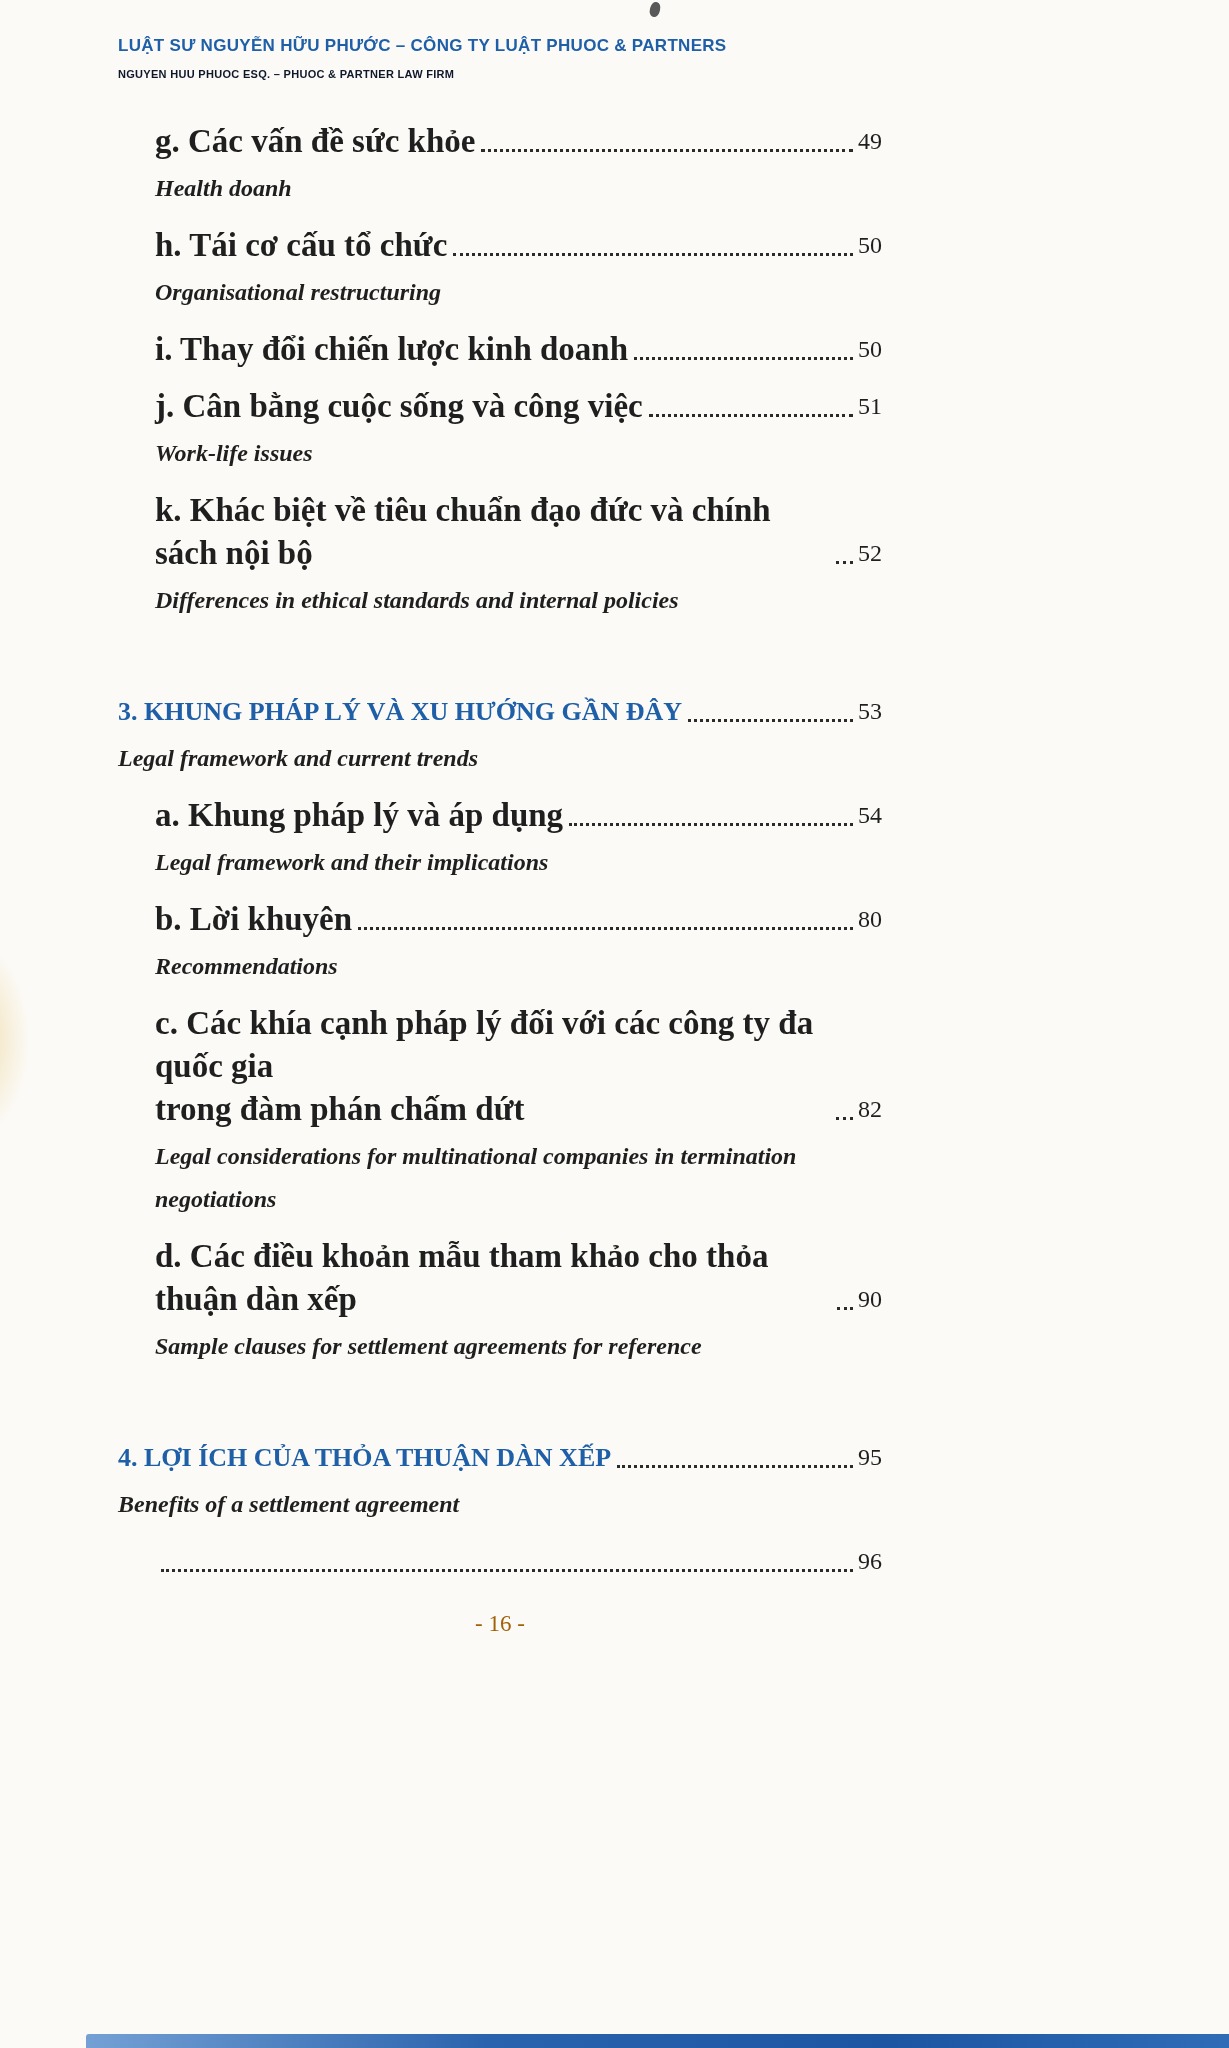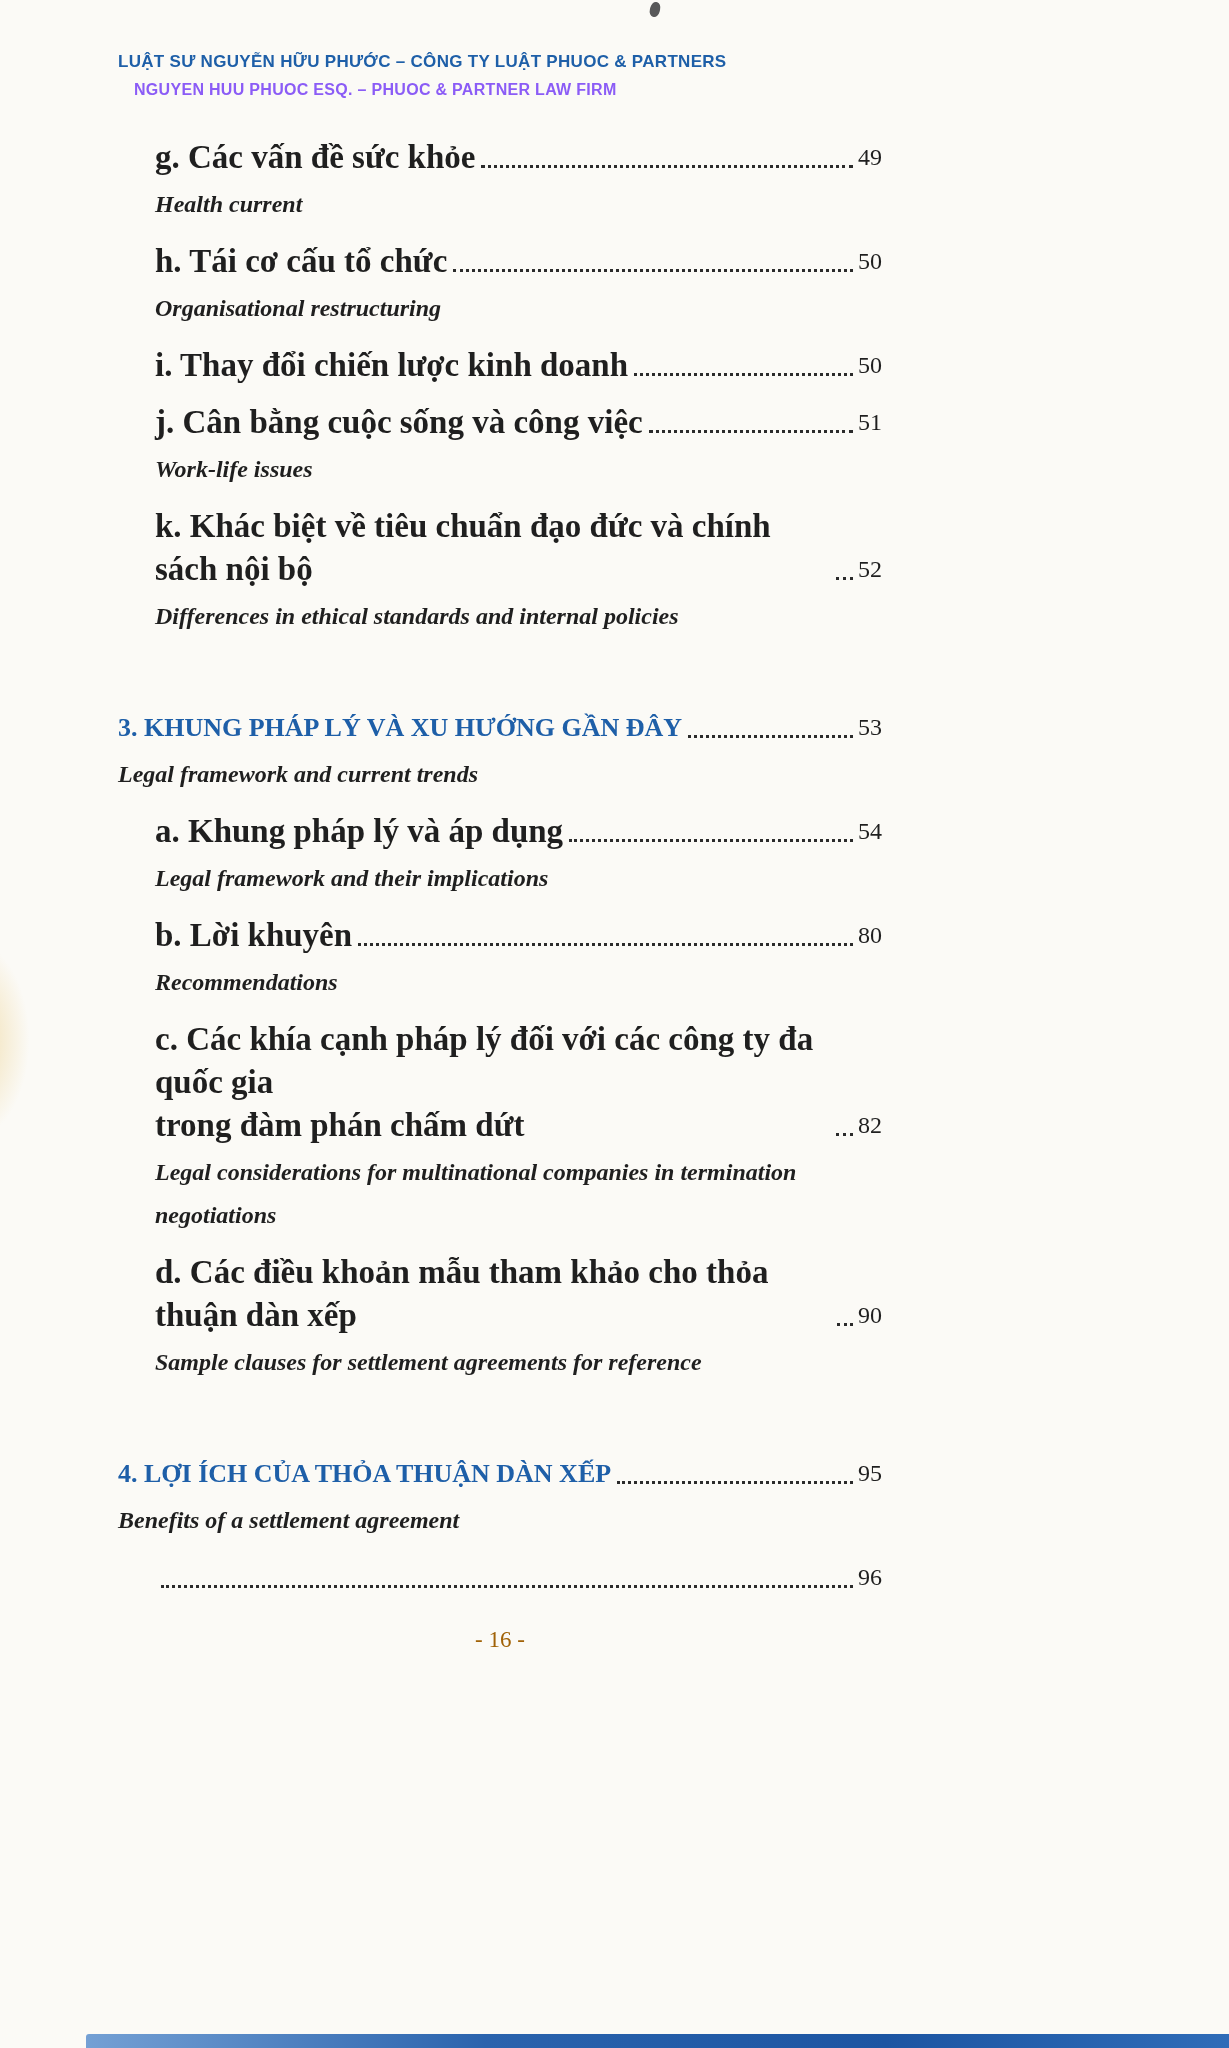--- a/index.html
+++ b/index.html
@@ -12,38 +12,37 @@
   body{
     position:relative;
     background:var(--paper);
     font-family:"Liberation Serif", serif;
     color:var(--ink);
     overflow:hidden;
   }
   .page{
     position:absolute;
     left:118px;
-    top:50px;
+    top:34px;
     width:764px;
   }
   
   .hdr{font-family:"Liberation Sans", sans-serif;font-weight:bold;}
   .hdr-line1{
     color:var(--blue);
     font-size:17px;
     letter-spacing:.3px;
     line-height:24px;
   }
   .hdr-line2{
-    color:#8b5cf6;
-    font-size:16px;
+    color:#0f172a;
+    font-size:11px;
     letter-spacing:.3px;
     line-height:24px;
     margin-top:4px;
-    margin-left:16px;
   }
   
   #toc{margin-top:32px;}
   .entry{margin-top:14px;}
   .entry:first-child{margin-top:34px;}
   .entry.section{margin-top:68px;}
   .entry.sub{padding-left:37px;}
   .vi-row{
     display:flex;
     align-items:flex-end;
@@ -129,21 +128,21 @@
     <div class="hdr-line2">NGUYEN HUU PHUOC ESQ. – PHUOC &amp; PARTNER LAW FIRM</div>
   </div>
 
   <div id="toc">
       <div class="entry sub">
         <div class="vi-row">
           <span class="txt">g. Các vấn đề sức khỏe</span>
           <span class="leader"></span>
           <span class="pageno">49</span>
         </div>
-        <div class="en">Health current</div>
+        <div class="en">Health doanh</div>
       </div>
       <div class="entry sub">
         <div class="vi-row">
           <span class="txt">h. Tái cơ cấu tổ chức</span>
           <span class="leader"></span>
           <span class="pageno">50</span>
         </div>
         <div class="en">Organisational restructuring</div>
       </div>
       <div class="entry sub">

